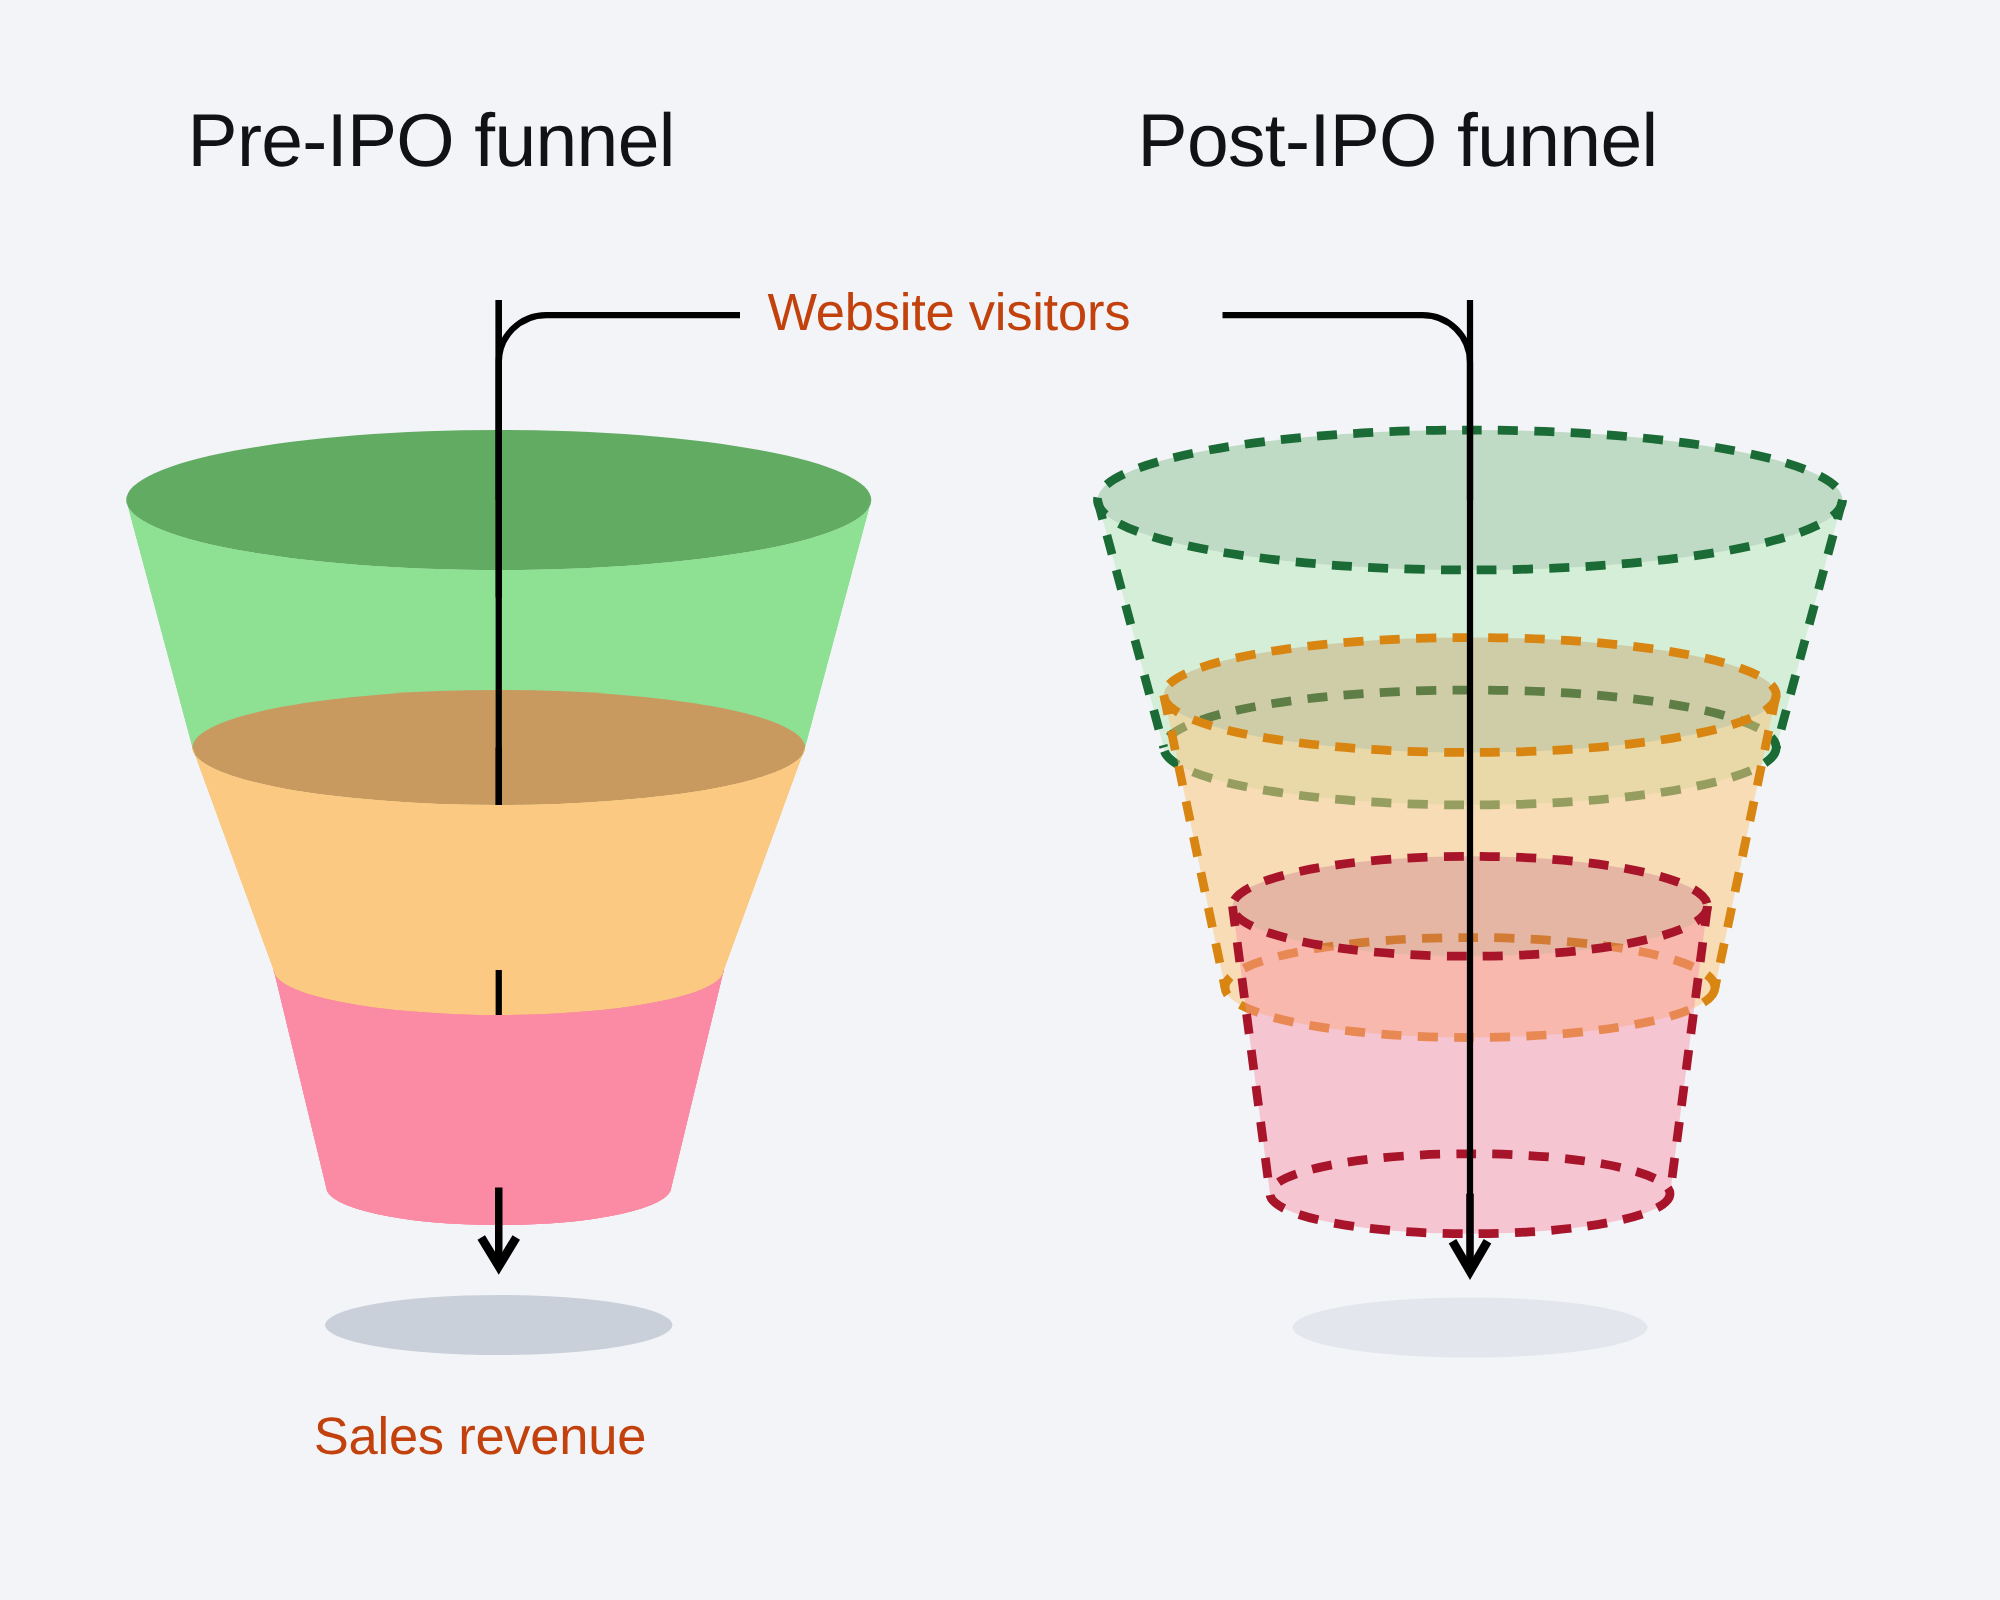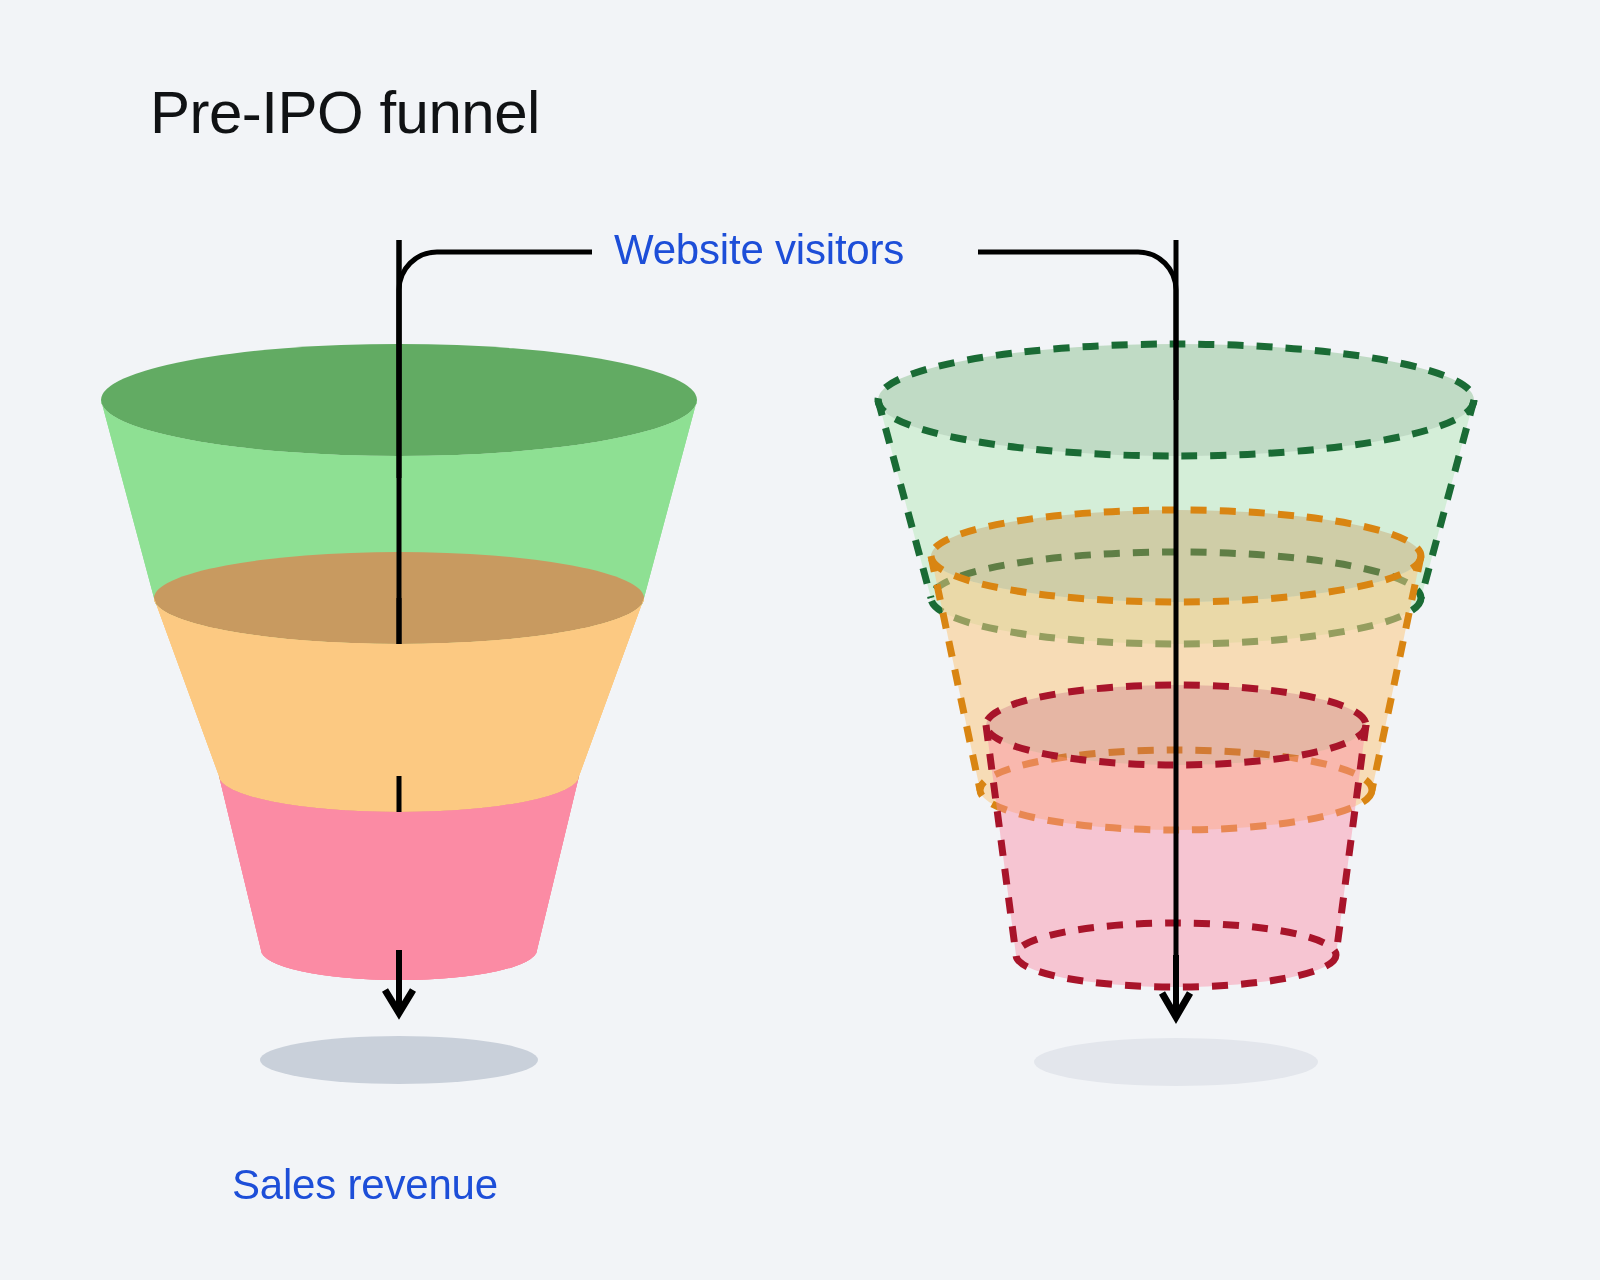--- a/index.html
+++ b/index.html
@@ -17,35 +17,36 @@
     color:#101214;
     font-weight:400;
     white-space:nowrap;
     letter-spacing:-0.5px;
   }
   #title-left{left:150px;top:78px;}
   #title-right{left:910px;top:78px;}
   .axlabel{
     position:absolute;
     font-size:42px;
-    color:#1d4ed8;
+    color:#c2410c;
     white-space:nowrap;
     letter-spacing:-0.2px;
   }
   #label-top{left:614px;top:226px;}
-  #label-bl{left:232px;top:1125px;margin-top:36px;}
+  #label-bl{left:251px;top:1125px;}
   #label-br{left:972px;top:1125px;}
   svg{position:absolute;left:0;top:0;width:1600px;height:1280px;overflow:visible;}
 </style>
 </head>
 <body style="background: rgb(242, 244, 247);">
 
 <div id="stage">
 
   <div class="ttl" id="title-left">Pre-IPO funnel</div>
+  <div class="ttl" id="title-right">Post-IPO funnel</div>
 
   <svg viewBox="0 0 1600 1280" aria-hidden="true">
     <defs>
       <clipPath id="clipGreenL">
         <path d="M101,400 A298,56 0 0 0 697,400 L644,598 A245,46 0 0 1 154,598 Z"></path>
       </clipPath>
       <clipPath id="clipOrangeL">
         <path d="M154,598 A245,46 0 0 0 644,598 L579,776 A180,36 0 0 1 219,776 Z"></path>
       </clipPath>
       <clipPath id="clipPinkL">

